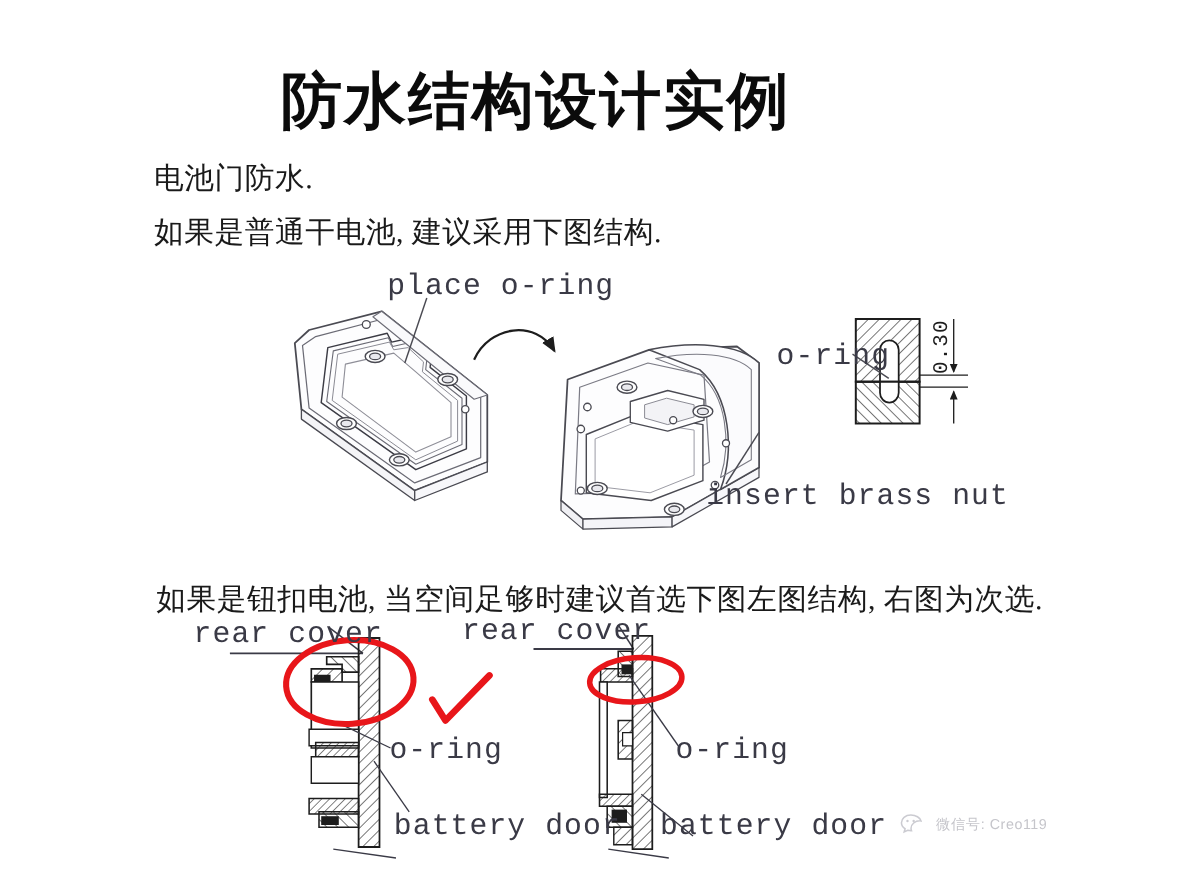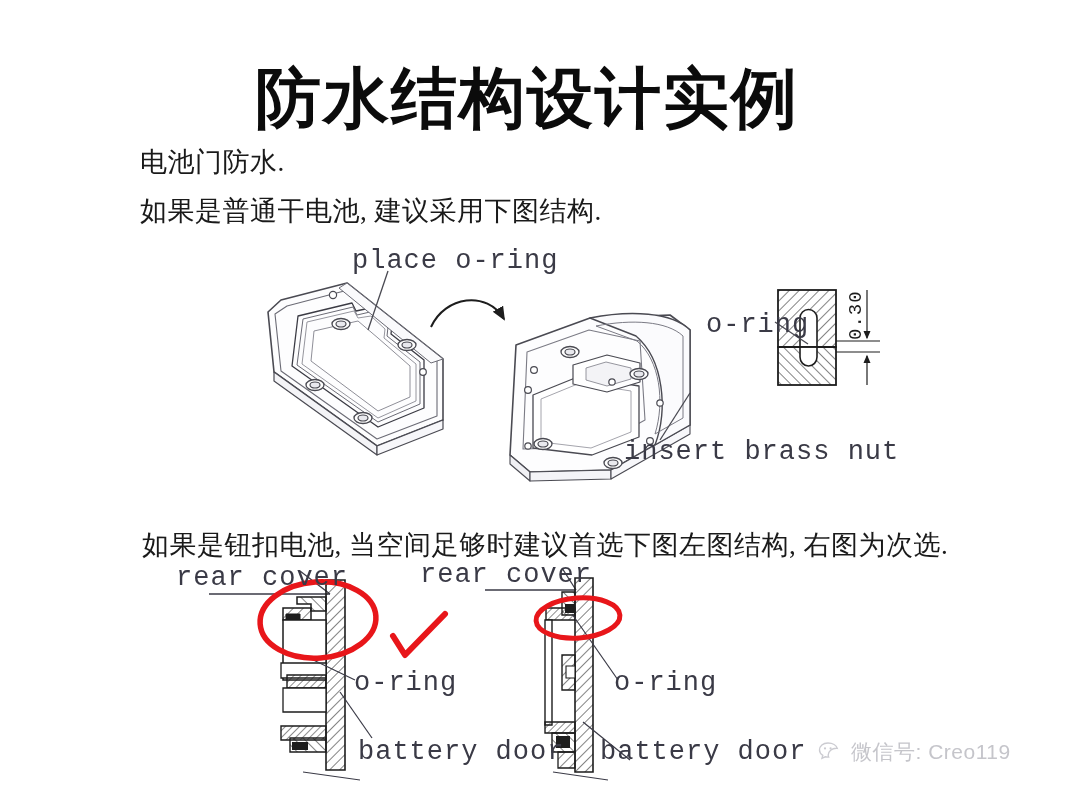--- a/index.html
+++ b/index.html
@@ -3,21 +3,21 @@
 <meta charset="utf-8">
 <style>
   html,body{margin:0;padding:0;background:#ffffff;}
   body{width:1080px;height:810px;position:relative;overflow:hidden;
        font-family:"Liberation Serif",serif;}
   .page{position:absolute;left:0;top:0;width:1080px;height:810px;background:#fff;}
 
   .title{
     position:absolute;left:255px;top:64px;width:560px;
     font-family:"Liberation Serif","DejaVu Serif",serif;
-    font-size:66px;font-weight:bold;color:#0b0b0b;
+    font-size:56px;font-weight:bold;color:#0b0b0b;
     letter-spacing:2px;line-height:1.05;white-space:nowrap;
   }
   .body-line{
     position:absolute;
     font-family:"Liberation Serif","DejaVu Serif",serif;
     font-size:27px;color:#1a1a1a;white-space:nowrap;letter-spacing:.5px;
   }
   #line1{left:140px;top:144px;}
   #line2{left:140px;top:193px;}
   #line3{left:142px;top:527px;}
@@ -33,21 +33,21 @@
   .svgholder{position:absolute;left:0;top:0;width:1080px;height:810px;
              pointer-events:none;}
 
   .watermark{
     position:absolute;left:818px;top:738px;
     display:flex;align-items:center;gap:7px;
     color:#c9c9cf;opacity:.95;
   }
   .watermark .wtext{
     font-family:"Liberation Sans","DejaVu Sans",sans-serif;
-    font-size:21px;letter-spacing:.5px;color:#c2c2c8;white-space:nowrap;
+    font-size:13px;letter-spacing:.5px;color:#c2c2c8;white-space:nowrap;
   }
 </style>
 </head>
 <body>
 
 <div class="page">
 
   <div class="title">防水结构设计实例</div>
 
   <div class="body-line" id="line1">电池门防水.</div>
@@ -154,21 +154,21 @@
       <line x1="836" y1="352" x2="880" y2="352" stroke="#1d1d1d" stroke-width="1.1"></line>
 
       <line x1="867" y1="290" x2="867" y2="338" stroke="#1d1d1d" stroke-width="1.2" marker-end="url(#arrowSm)"></line>
       <line x1="867" y1="385" x2="867" y2="356" stroke="#1d1d1d" stroke-width="1.2" marker-end="url(#arrowSm)"></line>
 
       <line x1="775" y1="322" x2="808" y2="344" stroke="#4a4a52" stroke-width="1.3"></line>
     </g>
   </svg>
 
   <div class="cadlabel lg" style="left:352px;top:246px;">place o-ring</div>
-  <div class="cadlabel lg" style="left:624px;top:437px;">insert brass nut</div>
+  <div class="cadlabel lg" style="left:642px;top:437px;">insert brass nut</div>
   <div class="cadlabel lg" style="left:706px;top:310px;">o-ring</div>
   <div class="cadlabel rot" style="left:845px;top:340px;font-size:19px;color:#1d1d1d;">0.30</div>
 
   <svg class="svgholder" viewBox="0 0 1080 810">
 
     <g>
 
       <line x1="209" y1="594" x2="330" y2="594" stroke="#3a3a46" stroke-width="1.6"></line>
       <line x1="330" y1="594" x2="300" y2="571" stroke="#3a3a46" stroke-width="1.3"></line>
 

